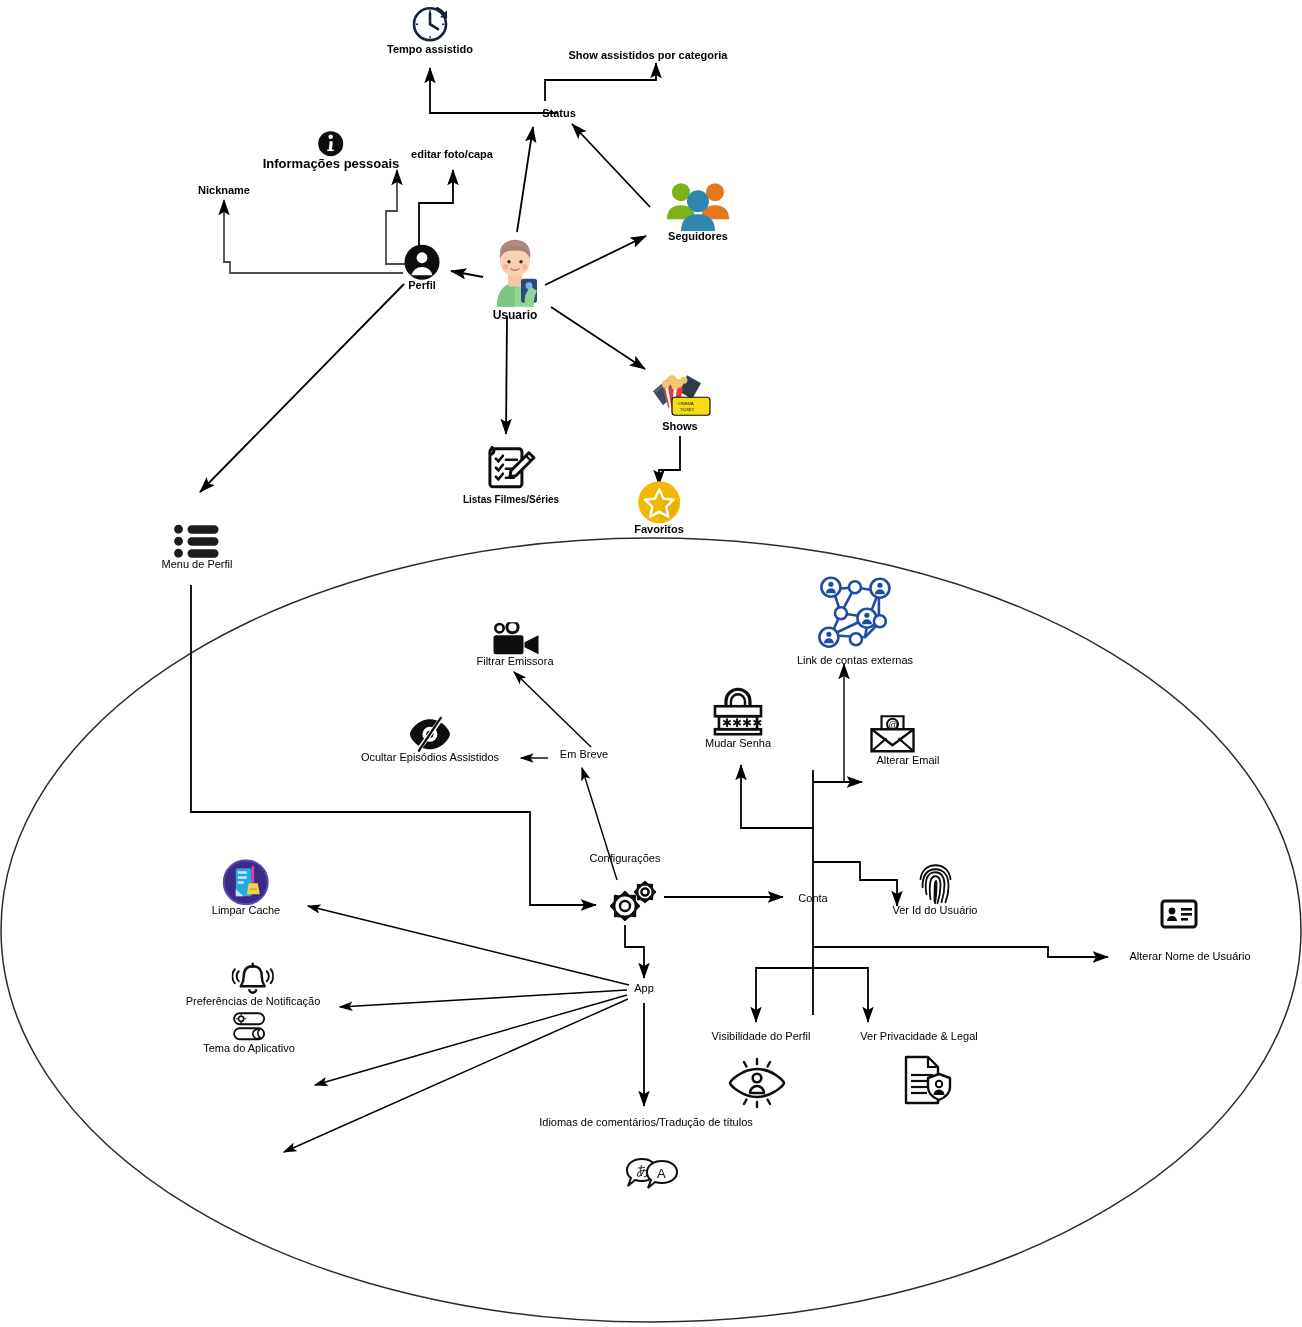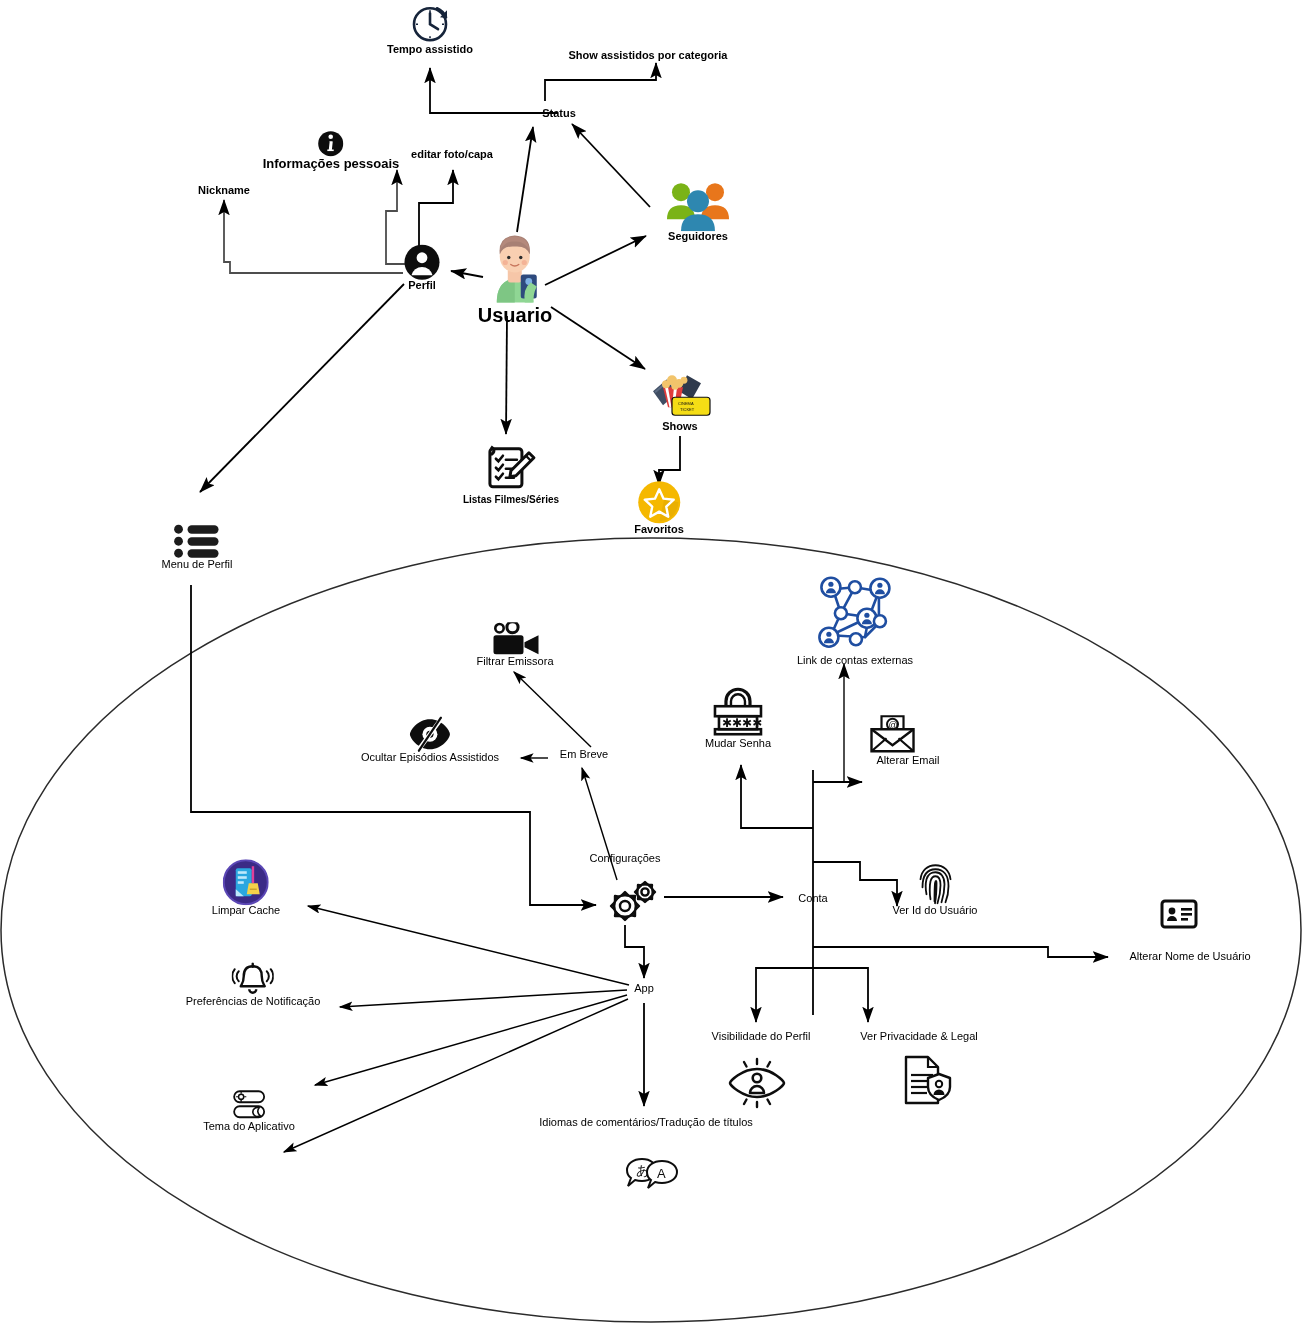--- a/index.html
+++ b/index.html
@@ -7,21 +7,21 @@
        font-family:"Liberation Sans", sans-serif;color:#000;}
   #stage{position:absolute;left:0;top:0;width:1302px;height:1327px;}
   svg.layer{position:absolute;left:0;top:0;width:1302px;height:1327px;pointer-events:none;}
   .node{position:absolute;transform:translate(-50%,-50%);text-align:center;
         white-space:nowrap;line-height:1.05;}
   .lbl{display:block;}
   .b{font-weight:bold;}
   .f9{font-size:13px;}
   .f10{font-size:10px;}
   .f11{font-size:11px;}
-  .f16{font-size:20px;}
+  .f16{font-size:12px;}
   .ico{display:block;margin:0 auto;}
 </style>
 </head>
 <body>
 
 <div id="stage">
 
   <svg class="layer" viewBox="0 0 1302 1327">
     <defs>
       <marker id="arw" markerWidth="10" markerHeight="10" refX="8.5" refY="3.2" orient="auto" markerUnits="strokeWidth">
@@ -333,21 +333,21 @@
       <g stroke="#0d0d0d" stroke-width="2" fill="none" stroke-linecap="round">
         <path d="M7 9 a7 7 0 0 0 0 10"></path>
           <path d="M3 7 a11 11 0 0 0 0 14"></path>
         <path d="M35 9 a7 7 0 0 1 0 10"></path>
           <path d="M39 7 a11 11 0 0 1 0 14"></path>
       </g>
     </svg>
     <span class="lbl f11">Preferências de Notificação</span>
   </div>
 
-  <div class="node" style="left:249px;top:1111px;">
+  <div class="node" style="left:249px;top:1033px;">
     <svg class="ico" width="42" height="32" viewBox="0 0 42 32">
       <rect x="6" y="2" width="30" height="11" rx="5.5" fill="none" stroke="#0d0d0d" stroke-width="1.8"></rect>
       <circle cx="13" cy="7.5" r="2.6" fill="none" stroke="#0d0d0d" stroke-width="1.5"></circle>
       <g stroke="#0d0d0d" stroke-width="1.2" stroke-linecap="round">
         <path d="M13 2.8 v1.2"></path>
           <path d="M13 11 v1.2"></path>
         <path d="M8.3 7.5 h1.2"></path>
           <path d="M16.5 7.5 h1.2"></path>
       </g>
       <rect x="6" y="17" width="30" height="11" rx="5.5" fill="none" stroke="#0d0d0d" stroke-width="1.8"></rect>

